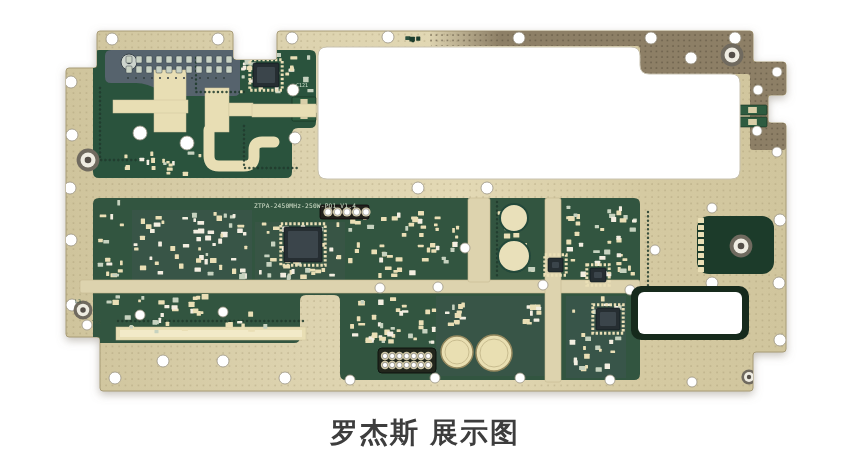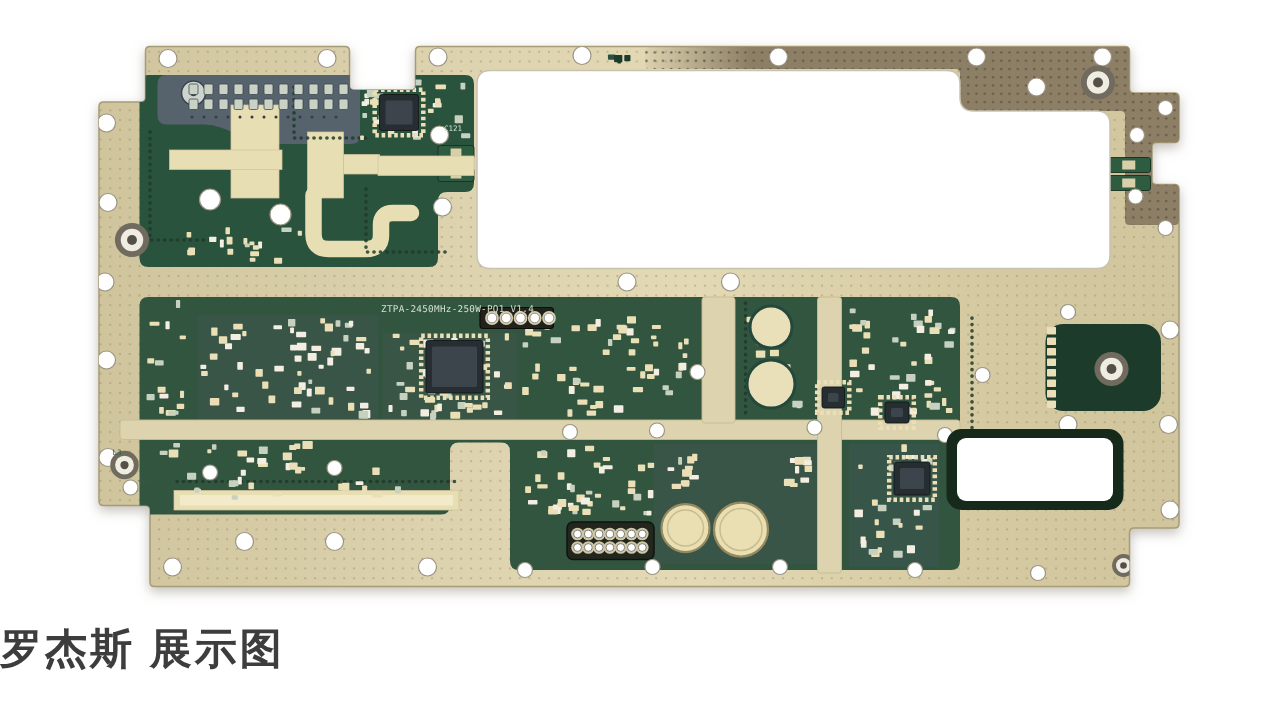--- a/index.html
+++ b/index.html
@@ -1,19 +1,19 @@
 <!DOCTYPE html>
 <html><head>
 <meta charset="utf-8">
 <style>
   html,body{margin:0;padding:0;background:#ffffff;}
   .stage{position:relative;width:850px;height:470px;background:#ffffff;overflow:hidden;
          font-family:"Liberation Sans",sans-serif;}
   .photo{position:absolute;left:0;top:0;display:block;}
-  .caption{position:absolute;left:0;right:0;top:414px;
+  .caption{position:absolute;left:0;right:0;top:414px;text-align:center;
            font-family:"Liberation Sans",sans-serif;font-weight:700;font-size:28px;
            color:#3d3d3d;letter-spacing:2px;}
 </style>
 </head>
 <body>
 
 <div class="stage">
   <svg class="photo" width="850" height="410" viewBox="0 0 850 410">
       <defs>
         <linearGradient id="gg" gradientUnits="userSpaceOnUse" x1="66" y1="0" x2="786" y2="0">

